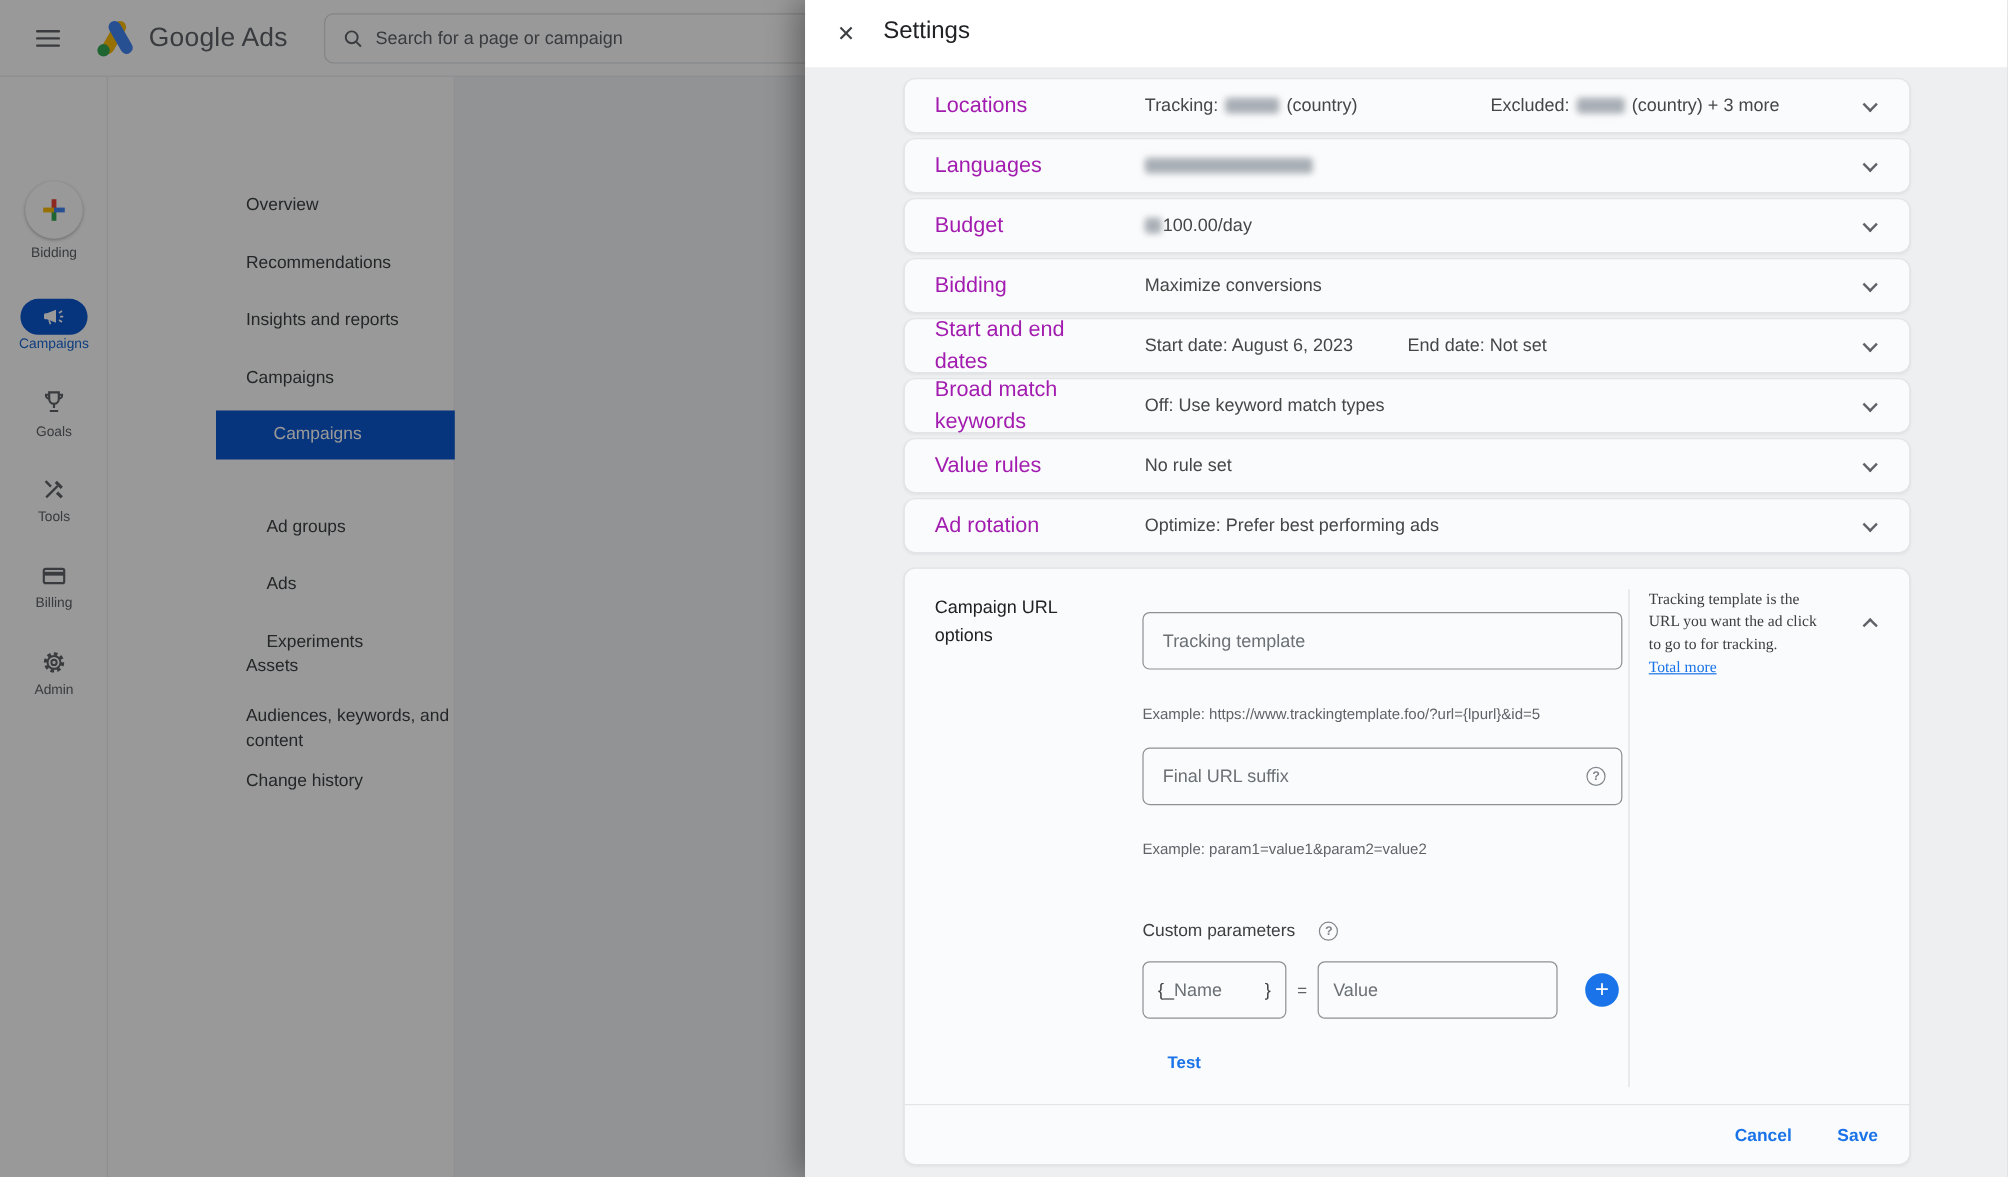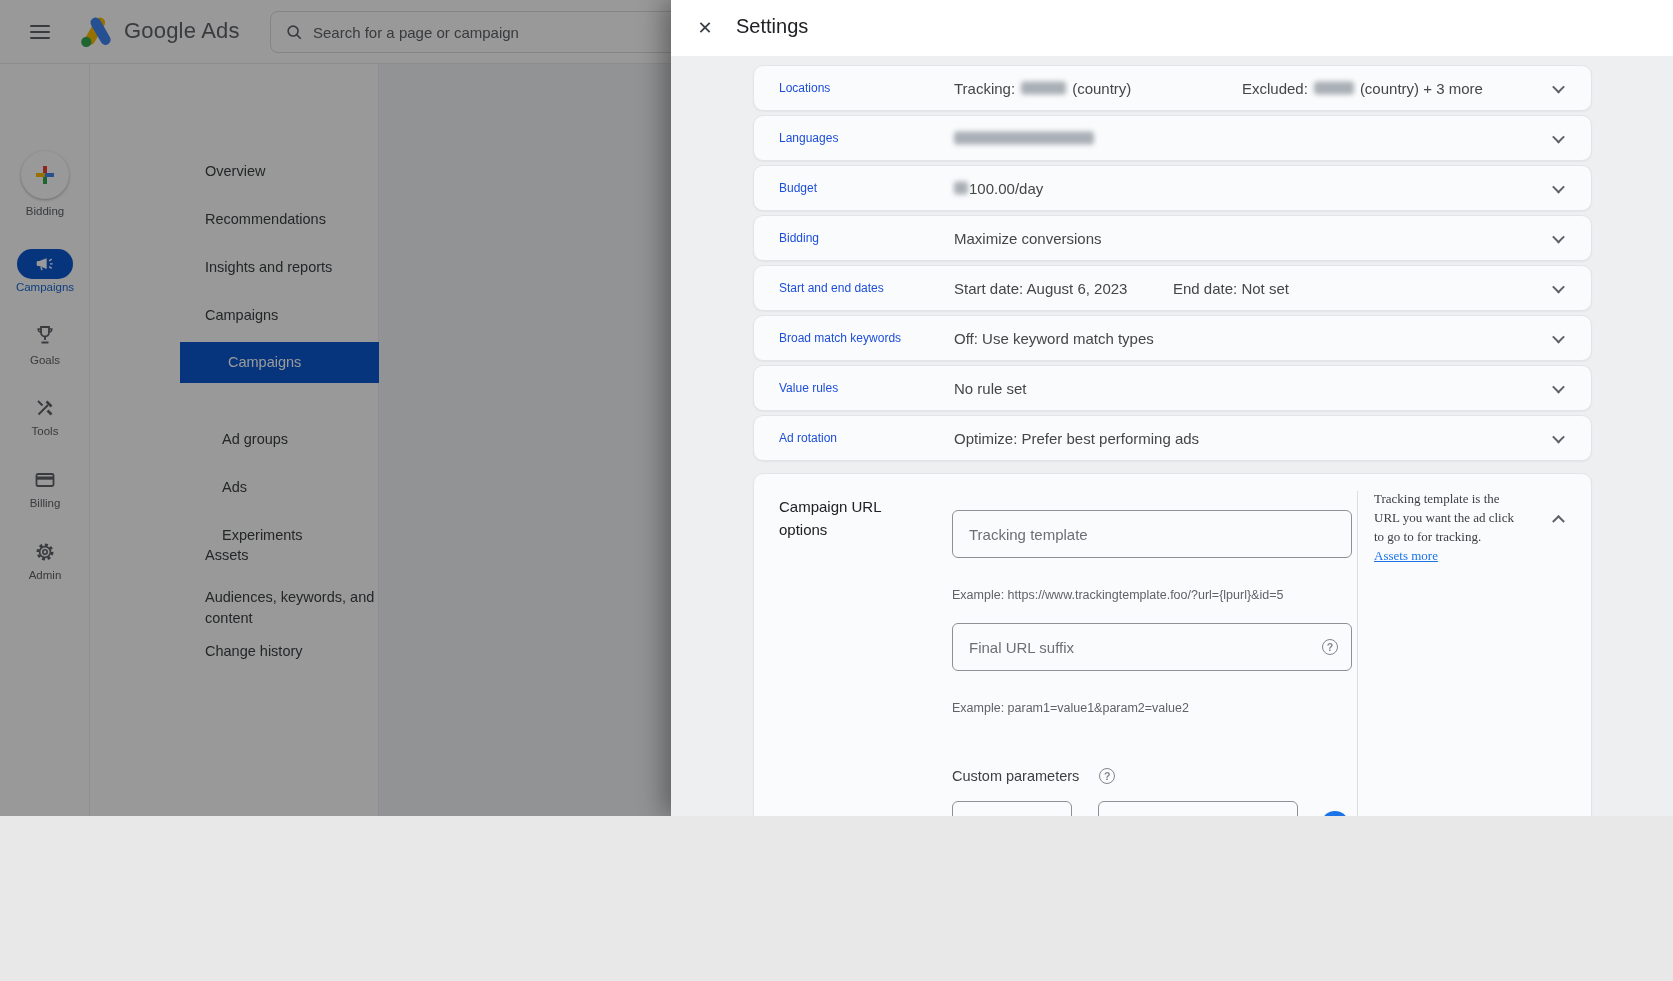--- a/index.html
+++ b/index.html
@@ -1,17 +1,17 @@
 <!DOCTYPE html>
 <html><head>
 <meta charset="utf-8">
 <style>
   * { margin:0; padding:0; box-sizing:border-box; }
   body { font-family:"Liberation Sans", sans-serif; background:#e8e8e8; }
-  .screen { position:relative; width:1673px; height:816px; overflow:hidden; background:#fff; }
+  .screen { position:relative; width:1673px; height:981px; overflow:hidden; background:#fff; }
 
   
   .page { position:absolute; inset:0; z-index:1; }
   .topbar { position:absolute; top:0; left:0; width:100%; height:64px; background:#fff; border-bottom:1px solid #e8eaed; }
   .hamburger { position:absolute; left:30px; top:25px; width:20px; height:14px; cursor:pointer; }
   .hamburger span { display:block; height:2px; background:#5f6368; margin-bottom:4px; border-radius:1px; }
   .logo { position:absolute; left:78px; top:15px; width:38px; height:34px; }
   .logo-text { position:absolute; left:124px; top:18px; font-size:22px; color:#5f6368; letter-spacing:.2px; }
   .searchbox { position:absolute; left:270px; top:11px; width:412px; height:42px; border:1px solid #dadce0; border-radius:8px; background:#fff; display:flex; align-items:center; padding:0 14px; gap:10px; }
   .searchbox input { border:none; outline:none; flex:1; font-size:15px; font-family:inherit; color:#202124; background:transparent; }
@@ -48,21 +48,21 @@
   .scrim { position:absolute; inset:0; background:rgba(0,0,0,.40); z-index:5; }
 
   
   .panel { position:absolute; left:671px; top:0; right:0; bottom:0; background:#fff; z-index:10; box-shadow:-8px 0 24px rgba(0,0,0,.35); }
   .panel-header { position:absolute; top:0; left:0; right:0; height:56px; background:#fff; }
   .close-x { position:absolute; left:22px; top:16px; width:24px; height:24px; font-size:18px; color:#3c4043; display:flex; align-items:center; justify-content:center; cursor:pointer; }
   .panel-title { position:absolute; left:65px; top:15px; font-size:20px; color:#202124; }
   .panel-body { position:absolute; top:56px; left:0; right:0; bottom:0; background:#edeff1; }
 
   .srow { position:absolute; left:82px; width:839px; background:#fafbfc; border:1px solid #e2e4e7; border-radius:10px; box-shadow:0 1px 2px rgba(60,64,67,.06); }
-  .srow .lbl { position:absolute; left:25px; top:50%; transform:translateY(-50%); width:125px; font-size:12px; color:#1d4ed8; line-height:1.5; }
+  .srow .lbl { position:absolute; left:25px; top:50%; transform:translateY(-50%); width:125px; font-size:18px; color:#a21caf; line-height:1.5; }
   .srow .val { position:absolute; left:200px; top:50%; transform:translateY(-50%); font-size:15px; color:#444746; display:flex; align-items:center; gap:6px; white-space:nowrap; }
   .srow .val2 { position:absolute; top:50%; transform:translateY(-50%); font-size:15px; color:#444746; display:flex; align-items:center; gap:6px; white-space:nowrap; }
   .chevbtn { position:absolute; left:790px; top:50%; transform:translateY(-50%); width:28px; height:28px; display:flex; align-items:center; justify-content:center; cursor:pointer; }
   .chev { display:inline-block; width:9px; height:9px; border-right:2px solid #5f6368; border-bottom:2px solid #5f6368; transform:rotate(45deg) translate(-1px,-1px); }
   .chev.up { transform:rotate(-135deg) translate(-2px,-2px); }
 
   .url-card { position:absolute; left:82px; top:473px; width:839px; height:498px; background:#fafbfc; border:1px solid #e2e4e7; border-radius:10px; box-shadow:0 1px 2px rgba(60,64,67,.06); }
   .url-lbl { position:absolute; left:25px; top:22px; width:130px; font-size:15px; color:#202124; line-height:1.5; }
   .fld { position:absolute; left:198px; width:400px; height:48px; }
   .fld input { width:100%; height:100%; border:1px solid #8e9094; border-radius:6px; background:transparent; padding:0 16px; font-size:15px; font-family:inherit; color:#202124; outline:none; }
@@ -365,21 +365,21 @@
         <div class="param-box" style="left:344px;top:327px;width:200px">
           <input type="text" placeholder="Value" style="">
         </div>
         <div class="plus-btn" style="left:567px;top:337px">+</div>
 
         <div class="blue-link" style="position:absolute;left:219px;top:403px;font-size:14px;font-weight:700">Test</div>
 
         <div class="help-div"></div>
         <div class="help-text">
           <span>Tracking template is the URL you want the ad click to go to for tracking.</span><br>
-          <span class="blue-link" style="text-decoration:underline">Assets more</span>
+          <span class="blue-link" style="text-decoration:underline">Total more</span>
         </div>
         <div class="chevbtn" style="top:30px;transform:none">
             <span class="chev up"></span>
           </div>
 
         <div class="card-footer-line"></div>
         <div class="card-footer">
           <span class="blue-link">Cancel</span>
           <span class="blue-link">Save</span>
         </div>

